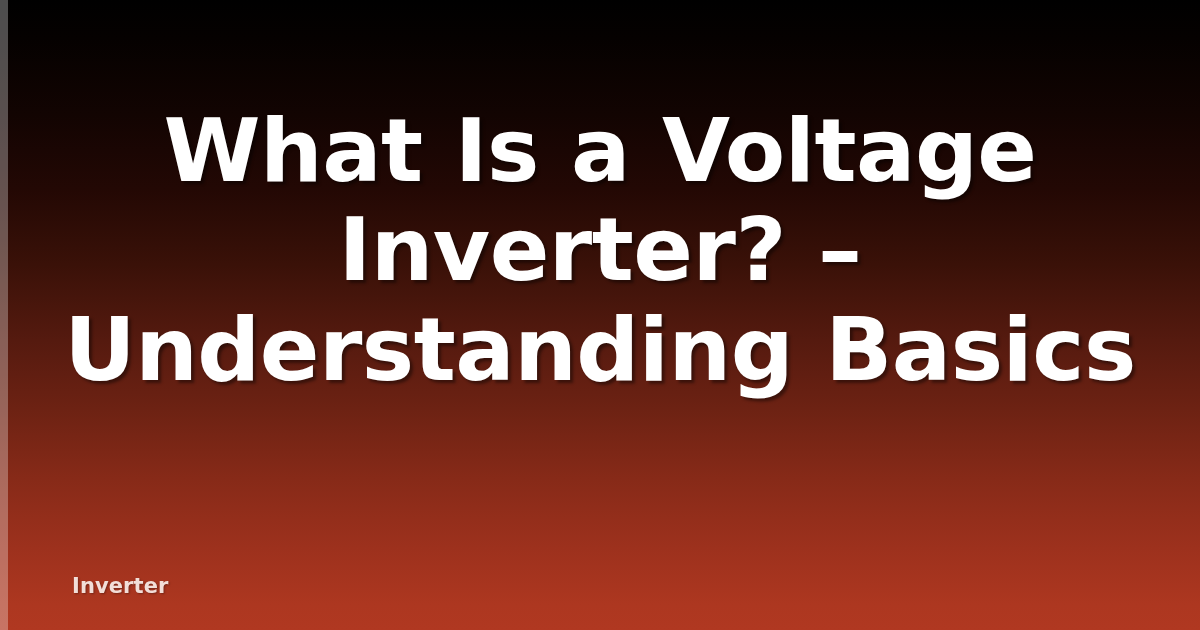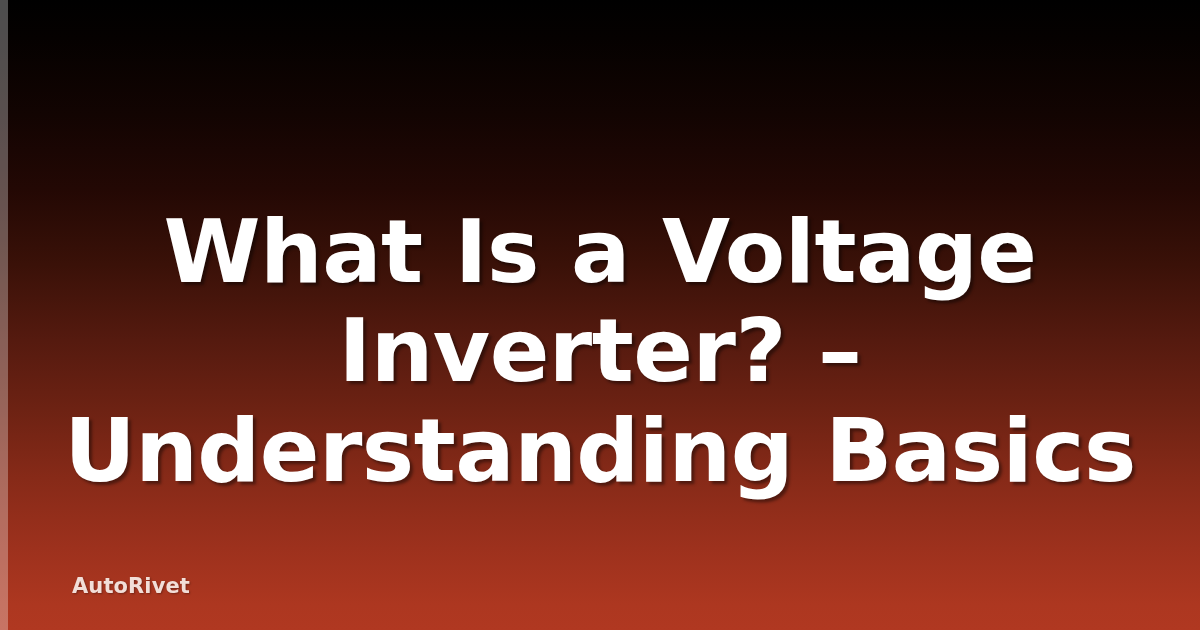--- a/index.html
+++ b/index.html
@@ -42,21 +42,21 @@
     pointer-events: none;
   }
 
   #headline {
     position: absolute;
     left: 0;
     right: 0;
     top: 0;
     height: 500px;
     display: flex;
-    align-items: flex-end;
+    align-items: center;
     justify-content: center;
     box-sizing: border-box;
     padding: 0 56px;
   }
 
   #headline-text {
     margin: 0;
     width: 100%;
     text-align: center;
     color: #ffffff;
@@ -84,15 +84,15 @@
 <body>
 
 <div id="card">
 
   <div id="edge-strip"></div>
 
   <div id="headline">
     <h1 id="headline-text">What Is a Voltage Inverter? – Understanding Basics</h1>
   </div>
 
-  <div id="brand">AutoRivet</div>
+  <div id="brand">Inverter</div>
 
 </div>
 
 </body></html>

